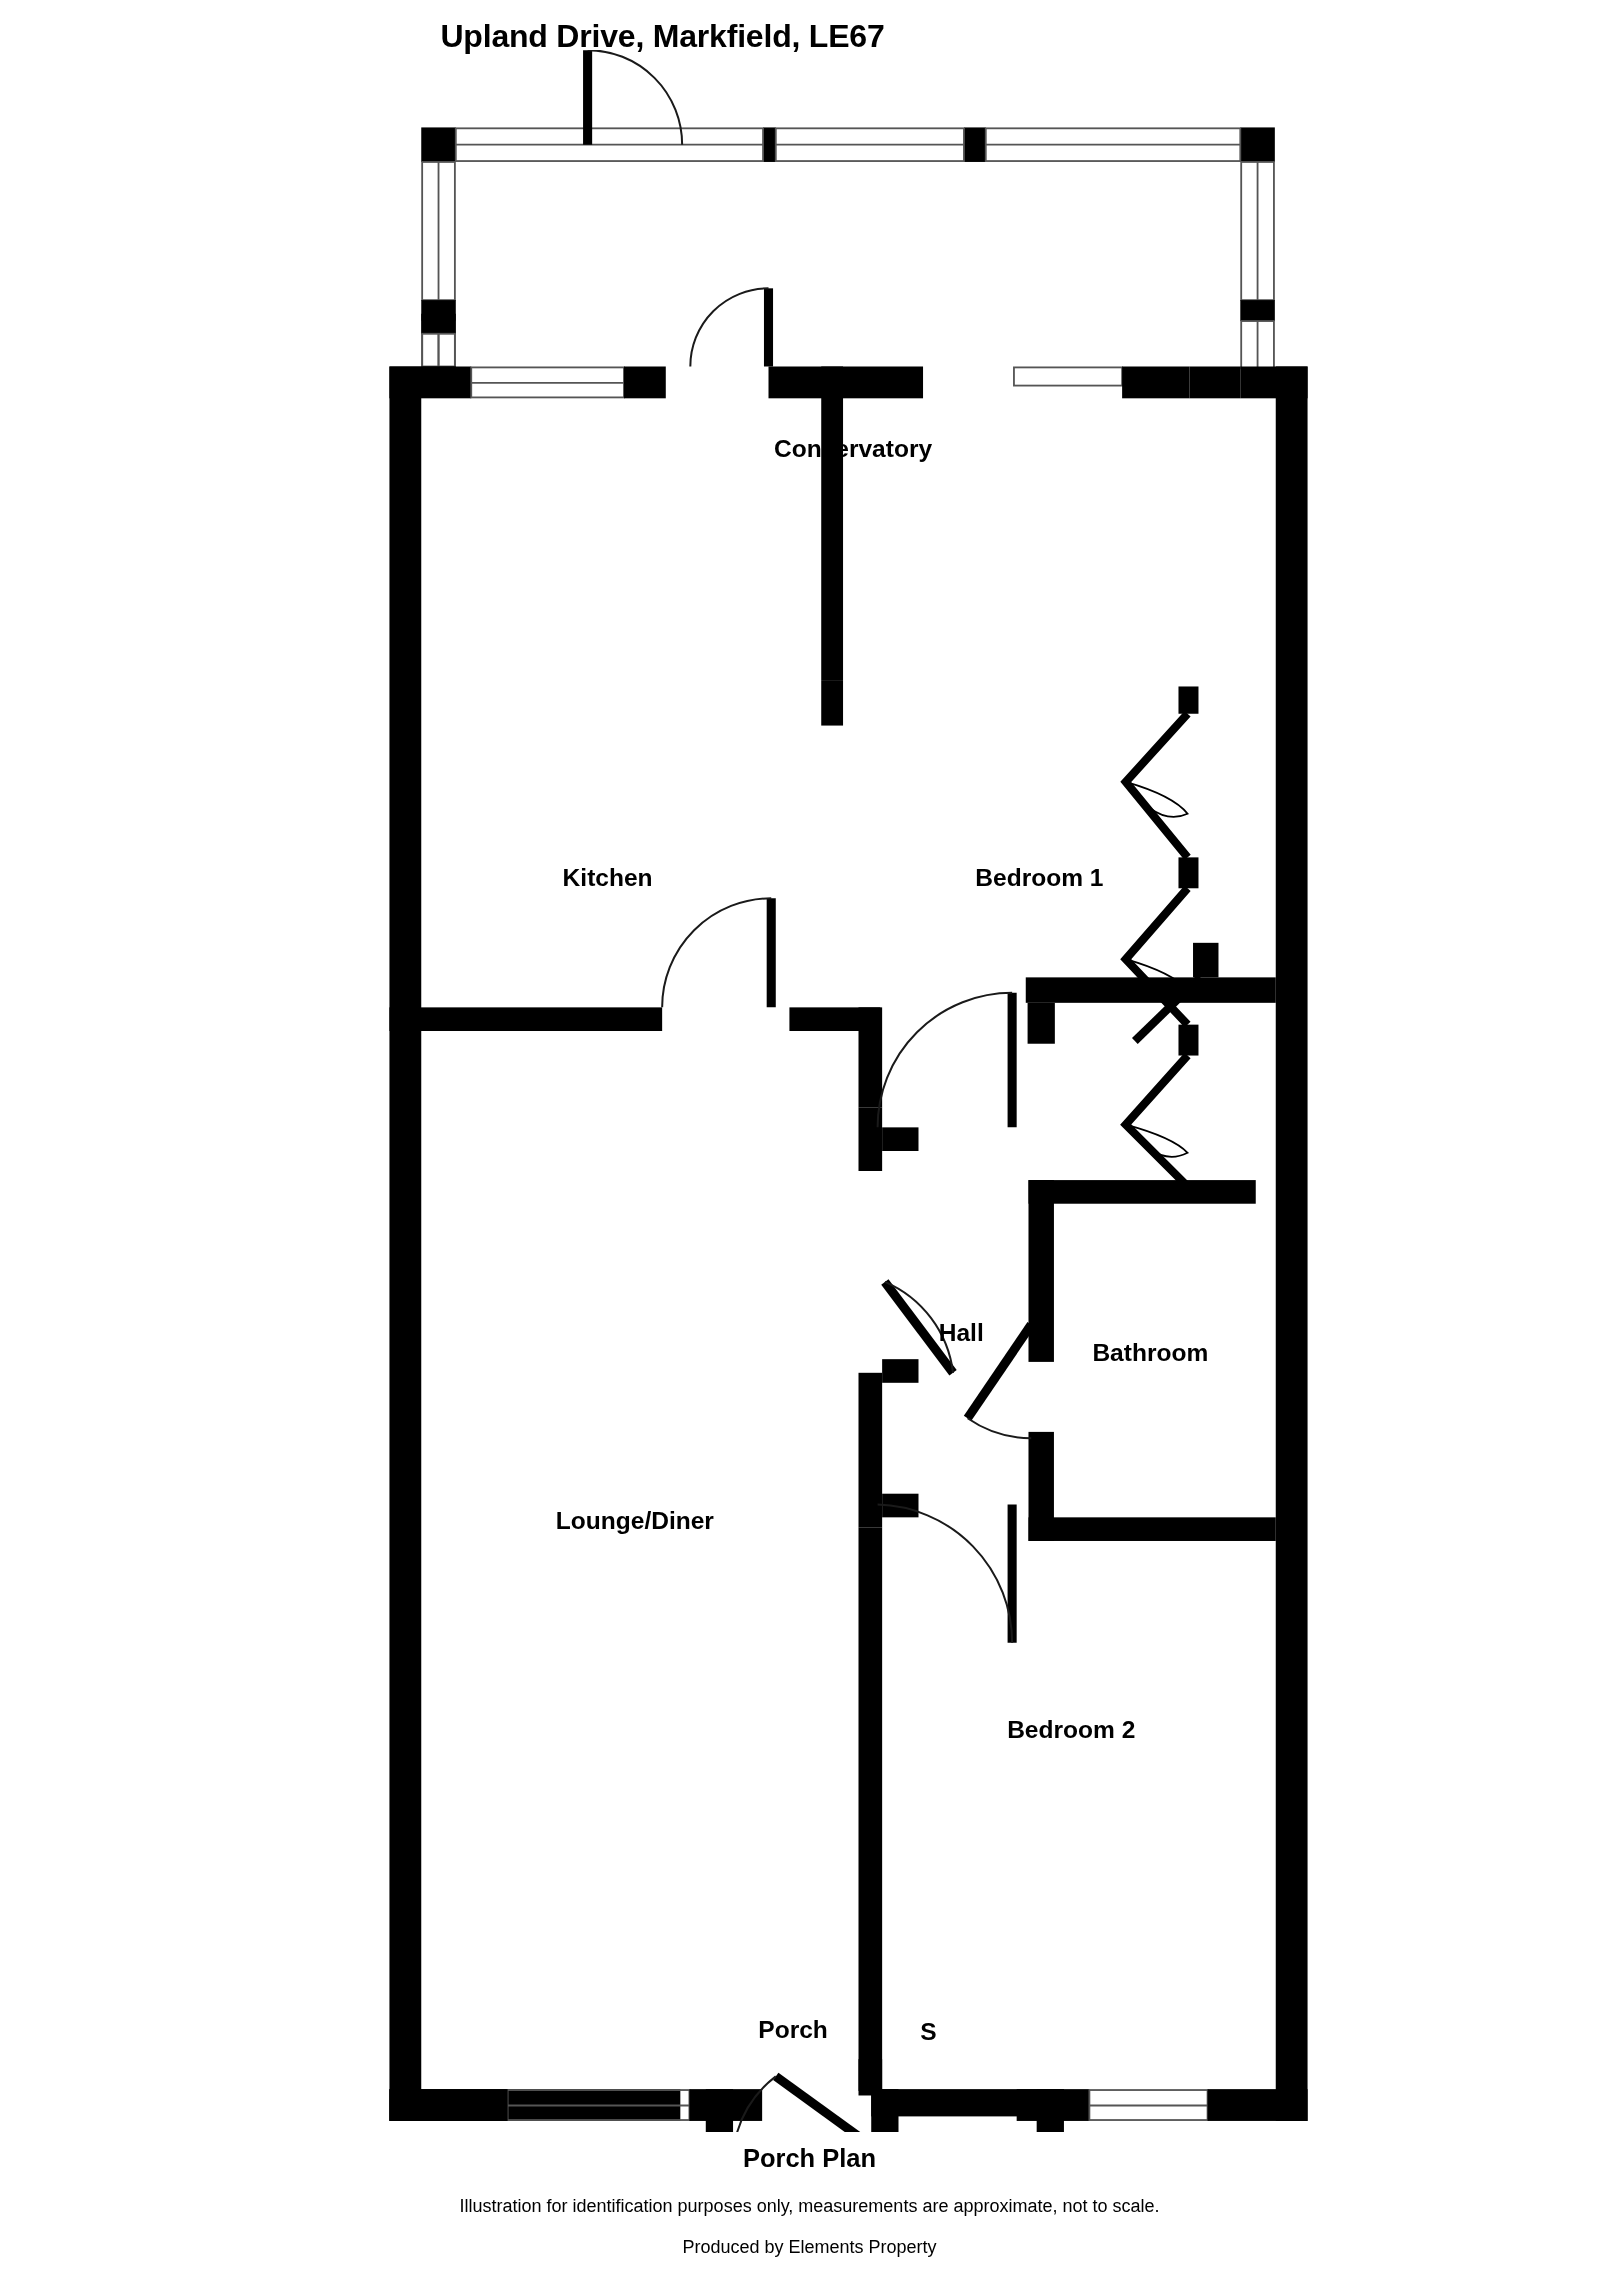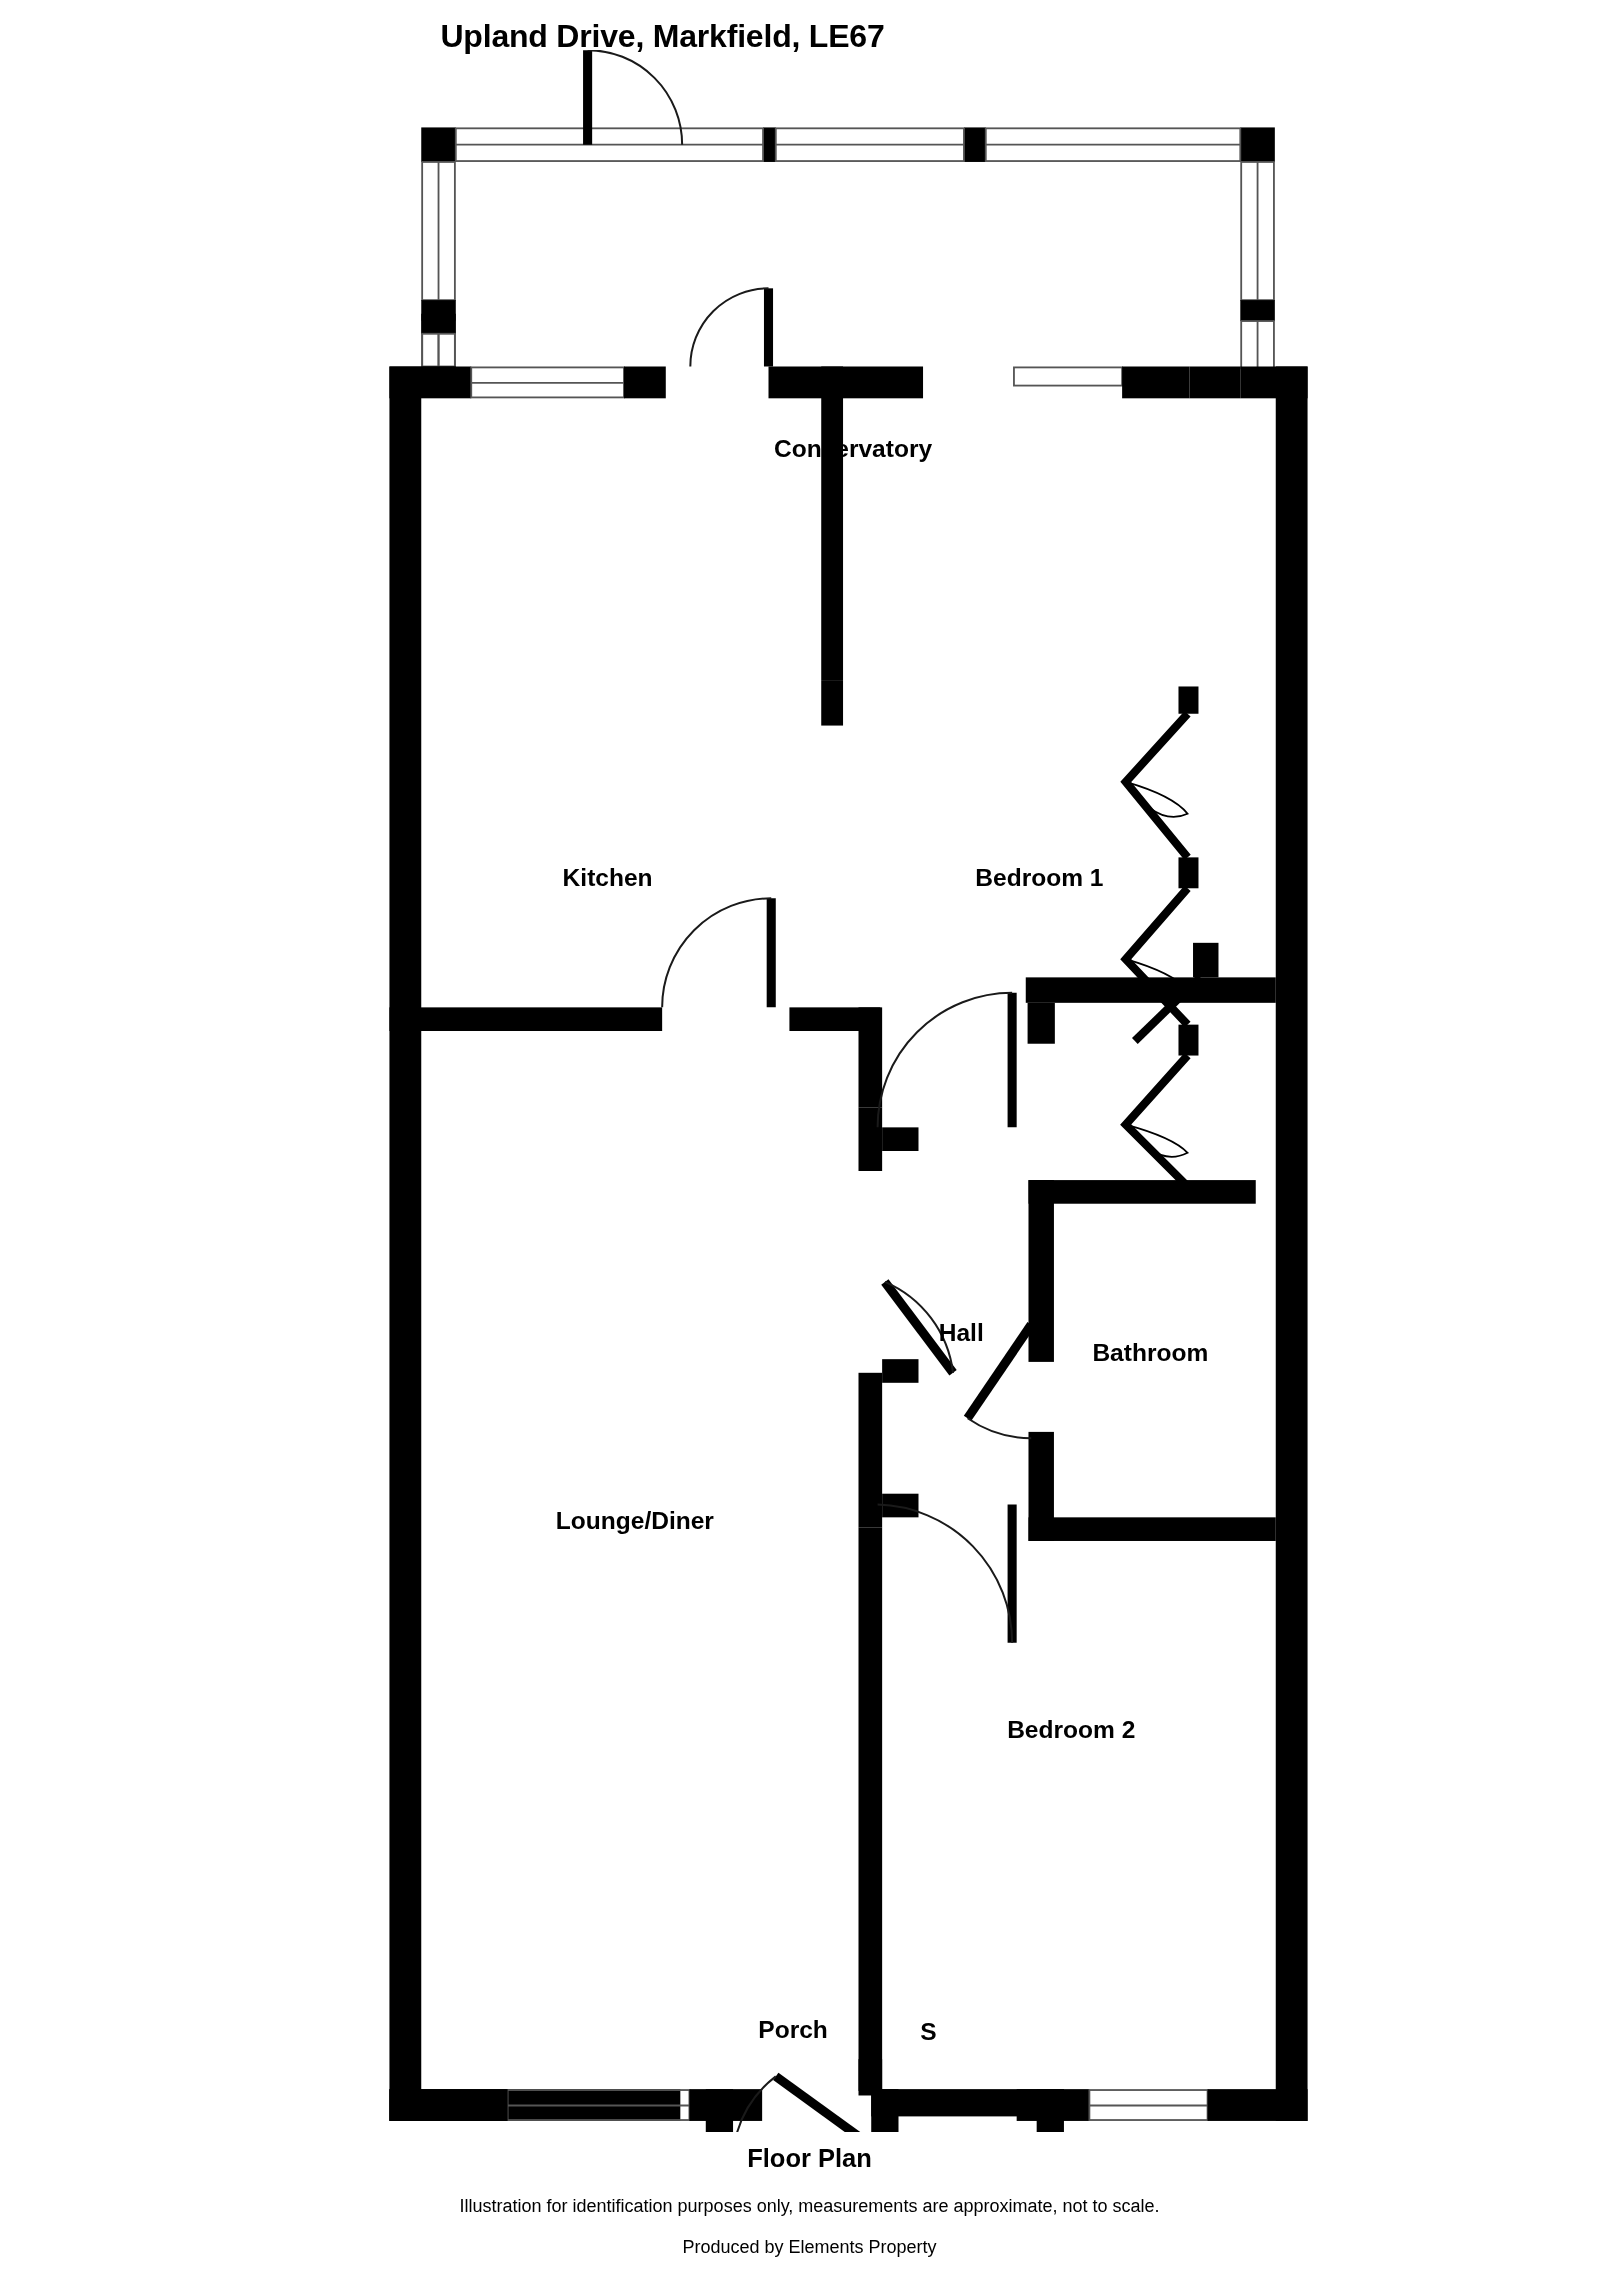--- a/index.html
+++ b/index.html
@@ -286,18 +286,18 @@
         <text class="roomlabel" x="1009" y="1413">Hall</text>
         <text class="roomlabel" x="1217" y="1435">Bathroom</text>
         <text class="roomlabel" x="1130" y="1850">Bedroom 2</text>
         <text class="roomlabel" x="824" y="2180">Porch</text>
         <text class="roomlabel" x="973" y="2182">S</text>
       </g>
 
     </svg>
   </div>
 
-  <div class="caption caption-main">Floor Plan</div>
+  <div class="caption caption-main">Porch Plan</div>
   <div class="caption caption-credit">Produced by Elements Property</div>
   <div class="caption caption-sub">Illustration for identification purposes only, measurements are approximate, not to scale.</div>
 
 </div>
 
 
 </body></html>

